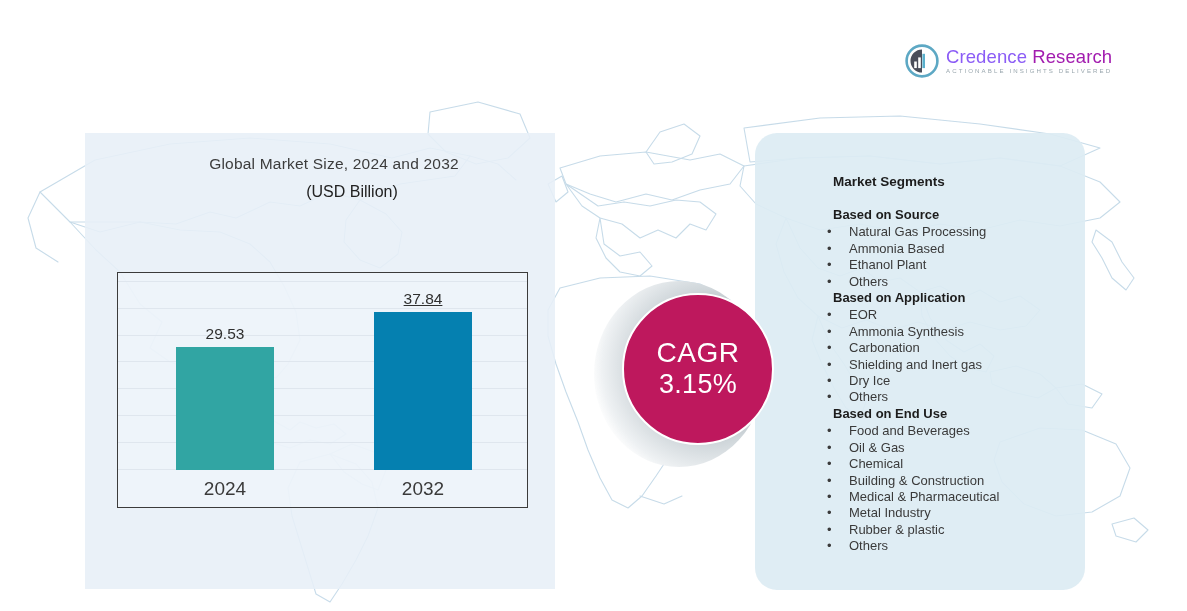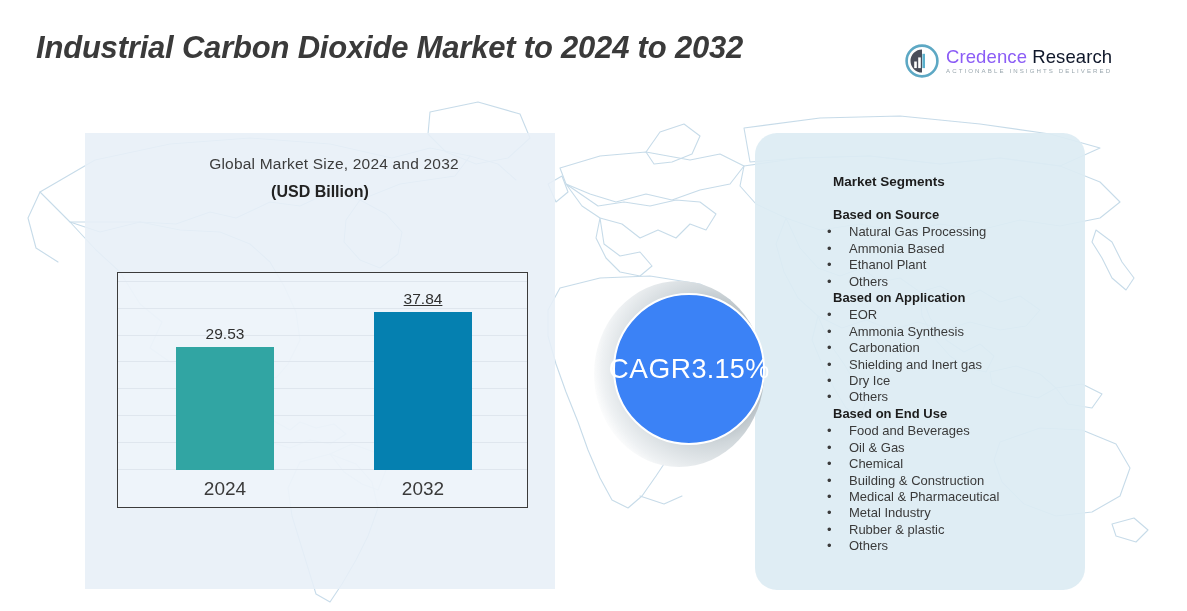--- a/index.html
+++ b/index.html
@@ -55,21 +55,21 @@
     flex: 0 0 34px;
   }
   #brand-text { line-height: 1; }
   #brand-name {
     font-size: 18.5px;
     color: #4aa7c9;
     letter-spacing: 0.1px;
     white-space: nowrap;
   }
   #brand-name .brand-strong { color: #8b5cf6; }
-  #brand-name .brand-light { color: #0f172a; }
+  #brand-name .brand-light { color: #a21caf; }
   #brand-tagline {
     margin-top: 2px;
     font-size: 6.1px;
     letter-spacing: 2.1px;
     color: #9aa7ae;
     white-space: nowrap;
     text-transform: uppercase;
   }
 
   
@@ -95,22 +95,23 @@
     font-size: 15.5px;
     color: #3c3c3c;
     letter-spacing: 0.2px;
   }
   #chart-subheading {
     position: absolute;
     left: 0; top: 50px;
     width: 470px;
     text-align: center;
     font-size: 16px;
-    font-weight: bold;
+    font-weight: normal;
     color: #222222;
+    padding-left: 32px;
   }
 
   
   #bar-chart {
     position: absolute;
     left: 32px; top: 139px;
     width: 411px; height: 236px;
     border: 1.6px solid #3b3b3b;
     background: rgba(240,246,251,0.55);
     box-sizing: border-box;
@@ -166,28 +167,28 @@
   #cagr-halo {
     position: absolute;
     left: 0; top: 4px;
     width: 170px; height: 186px;
     border-radius: 50%;
     background: radial-gradient(circle at 68% 46%, #6f7b82 0%, #9aa4aa 26%, #cfd6da 50%, #eef1f3 70%, rgba(255,255,255,0) 78%);
     filter: blur(0.4px);
   }
   #cagr-circle {
     position: absolute;
-    left: 19px; top: 16px;
+    left: 28px; top: 16px;
     width: 152px; height: 152px;
     border-radius: 50%;
-    background: #3b82f6;
+    background: #be185d;
     border: 2.5px solid #ffffff;
     box-sizing: border-box;
     display: flex;
-    flex-direction: row;
+    flex-direction: column;
     align-items: center;
     justify-content: center;
     color: #ffffff;
   }
   #cagr-label {
     font-size: 28px;
     letter-spacing: 0.5px;
     line-height: 1.05;
   }
   #cagr-value {
@@ -295,21 +296,20 @@
       <path d="M744 56 L820 46 L900 44 L980 52 L1050 62 L1100 76 L1060 94 L1000 86 L940 92 L870 84 L800 86 L750 90 Z"></path>
 
       <path d="M40 120 L28 146 L36 176 L58 190"></path>
       <path d="M470 84 L498 92 L516 108"></path>
       <path d="M640 424 L664 432 L682 424"></path>
     </g>
   </svg>
 </div>
 
 <div id="header">
-  <div id="page-title">Industrial Carbon Dioxide Market to 2024 to 2032</div>
 
   <div id="brand-logo">
     <svg id="brand-mark" viewBox="0 0 34 34">
       <circle cx="17" cy="17" r="15.4" fill="none" stroke="#5da8c4" stroke-width="2.6"></circle>
       <path d="M5.5 17 A11.5 11.5 0 0 1 17 5.5 L17 28.5 A11.5 11.5 0 0 1 5.5 17 Z" fill="#4a4e5a"></path>
       <rect x="9.2" y="17.5" width="2.6" height="6.6" fill="#ffffff"></rect>
       <rect x="13.2" y="13.4" width="2.6" height="10.7" fill="#ffffff"></rect>
       <rect x="17.4" y="9.8" width="2.6" height="14.3" fill="#5bb0cc"></rect>
     </svg>
     <div id="brand-text">

